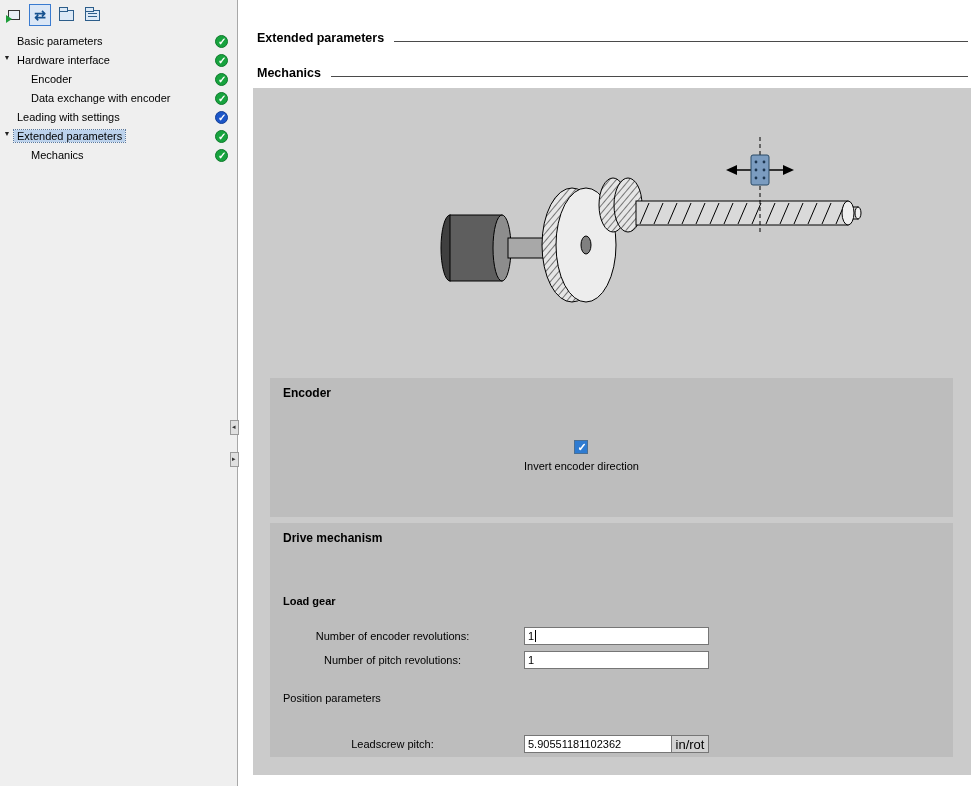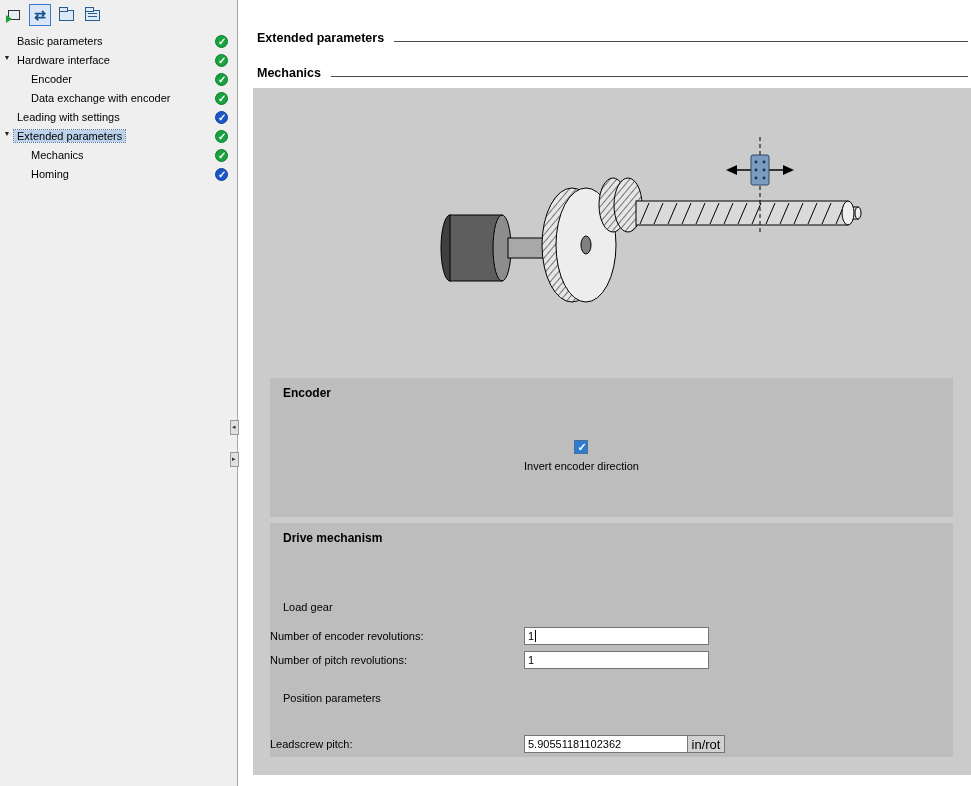--- a/index.html
+++ b/index.html
@@ -64,29 +64,29 @@
   .band-title { position:absolute; left:13px; top:8px; font-weight:bold; font-size:12px; }
 
   .check-row { position:absolute; left:254px; top:62px; display:flex; align-items:center; gap:6px;flex-direction:column; }
   .checkbox { width:14px; height:14px; border:1px solid #4a6f94; background:#fff; position:relative; cursor:pointer; }
   .checkbox[data-checked="true"] { background:#2e7bd1; }
   .checkbox[data-checked="true"]::after { content:"\2713"; color:#fff; position:absolute; left:2px; top:-1px;
                                           font-size:11px; font-weight:bold; line-height:14px; }
   .check-label { font-size:11px; }
 
   .group-label { position:absolute; left:13px; font-size:11px; }
-  .load-gear { top:78px; }
+  .load-gear { top:72px;font-weight:bold; }
   .position-params { top:169px; }
 
   .frow { position:absolute; left:0; display:flex; align-items:center; }
   .frow1 { top:104px; } .frow2 { top:128px; } .frow3 { top:212px; }
-  .flabel { width:250px; text-align:left; padding-right:5px; font-size:11px; white-space:nowrap; }
+  .flabel { width:250px; text-align:center; padding-right:5px; font-size:11px; white-space:nowrap; }
   .tinput { width:185px; height:18px; margin-left:4px; background:#fff; border:1px solid #767676;
             display:flex; align-items:center; padding-left:3px; font-size:11px; cursor:text; }
-  .tinput.narrow { width:164px; }
+  .tinput.narrow { width:148px; }
   .caret { display:inline-block; width:1px; height:12px; background:#000; margin-left:1px; }
   .unit { width:37px; height:18px; border:1px solid #767676; border-left:none; background:#d2d2d2;
           display:flex; align-items:center; justify-content:center; font-size:13px; }
 </style>
 </head>
 <body>
 
 <div class="screen">
 
   <div class="sidebar">
@@ -139,24 +139,20 @@
         <span class="arrow"></span>
         <span class="tlabel">Extended parameters</span>
         <span class="badge" data-status="green"></span>
       </div>
 
       <div class="tree-row lvl1">
         <span class="tlabel">Mechanics</span>
         <span class="badge" data-status="green"></span>
       </div>
 
-      <div class="tree-row lvl1">
-        <span class="tlabel">Homing</span>
-        <span class="badge" data-status="blue"></span>
-      </div>
 
 
     </div>
   </div>
 
   <div class="split-handle sh1"></div>
   <div class="split-handle sh2"></div>
 
   <div class="hrow h1row">
     <span class="htxt">Extended parameters</span>

